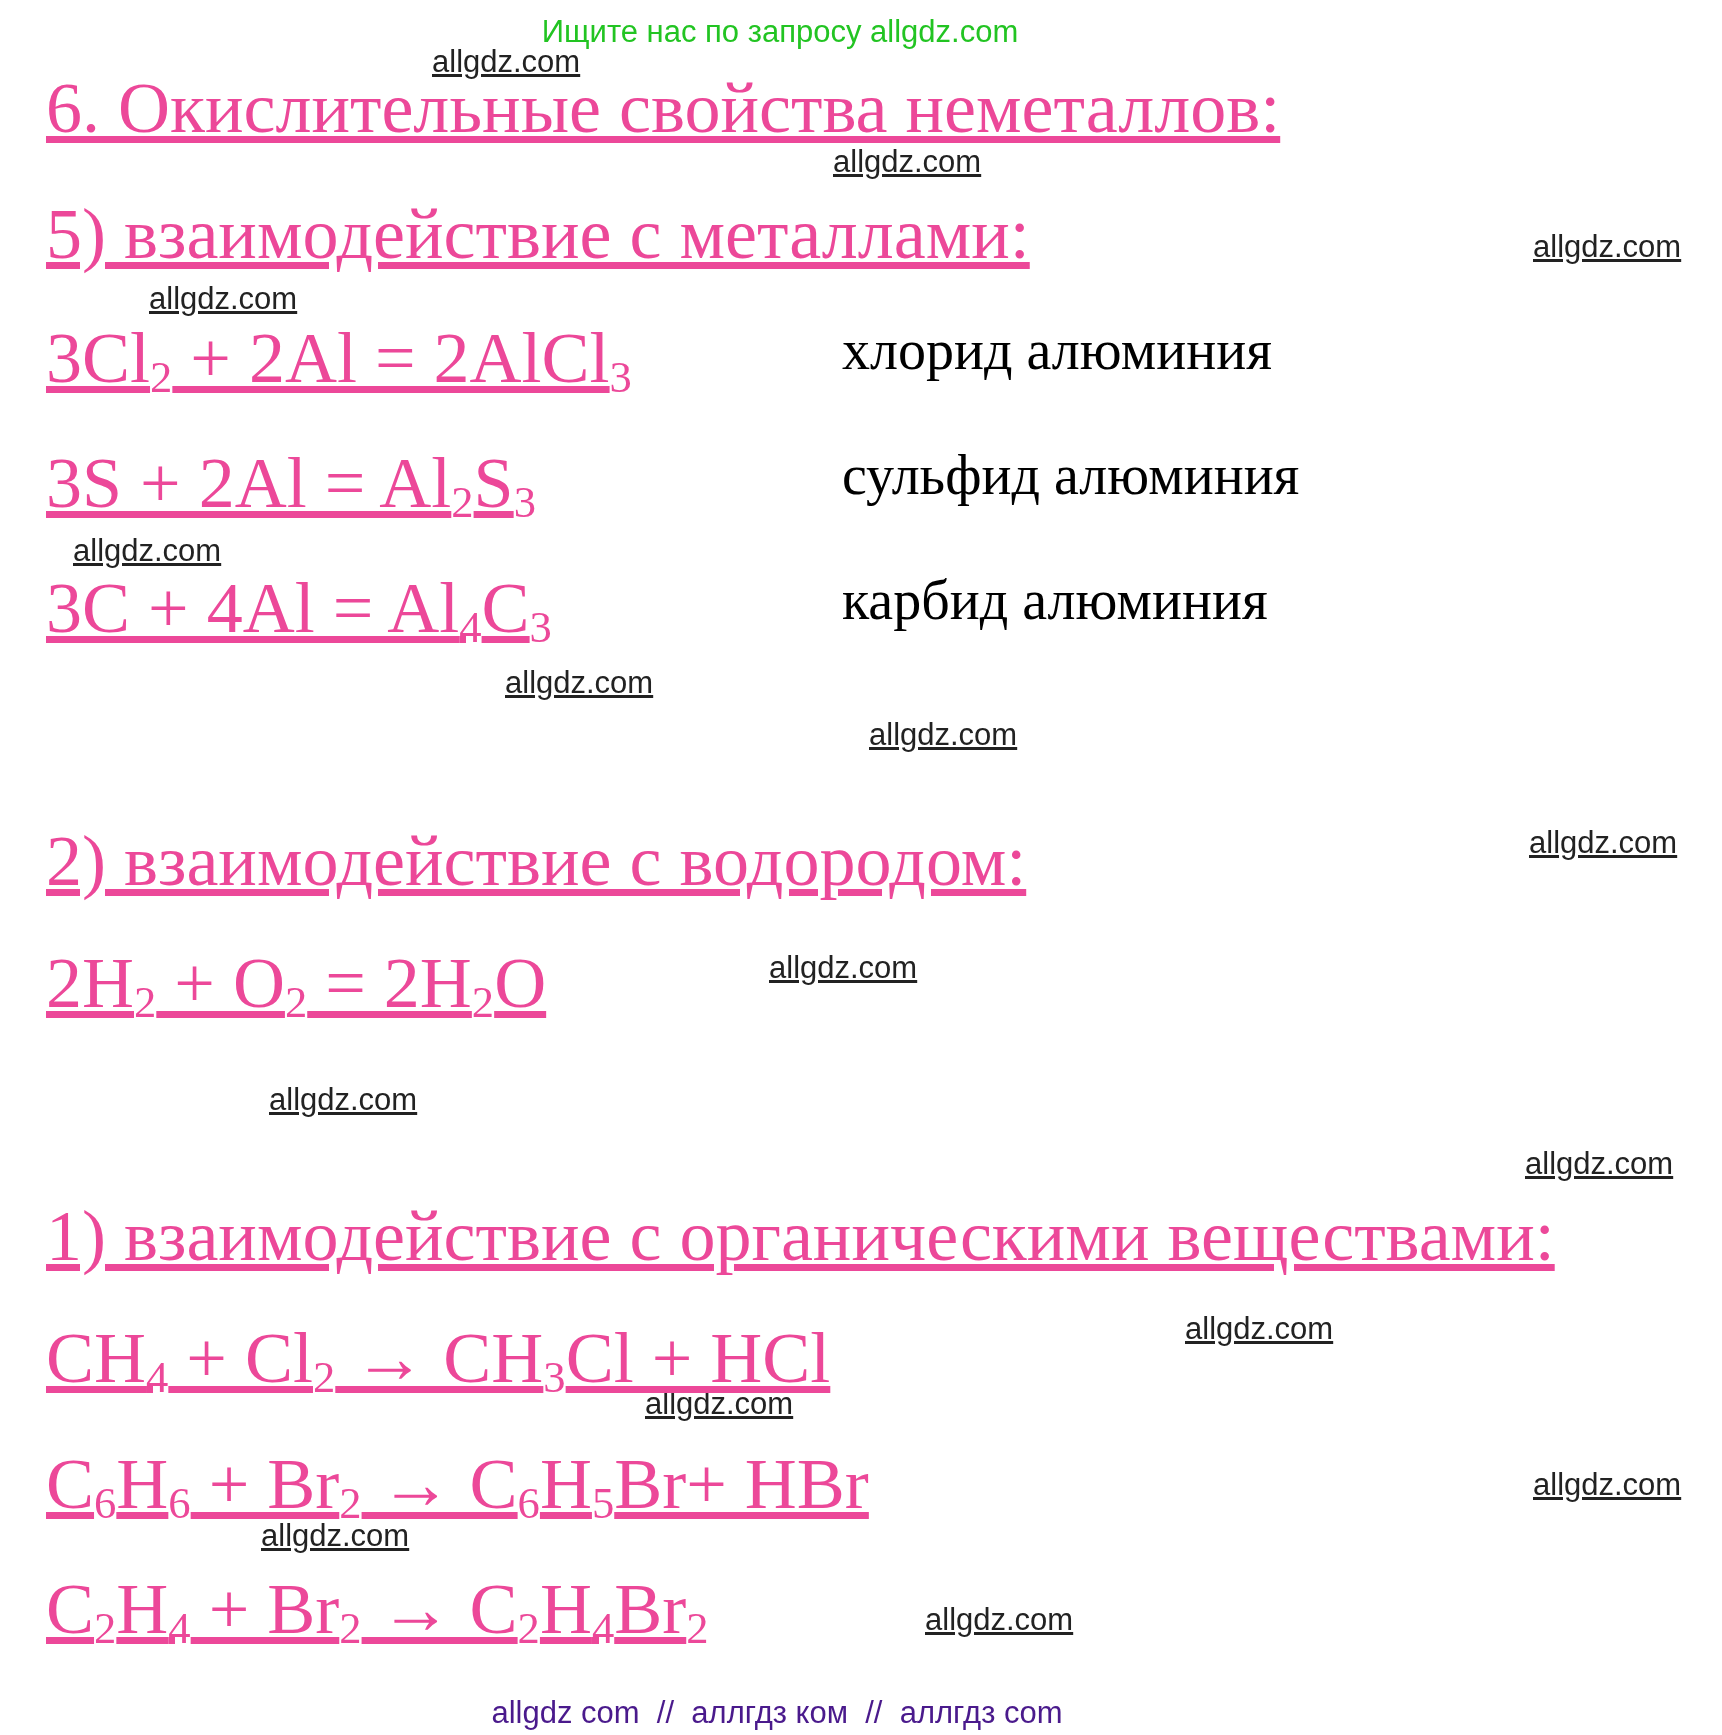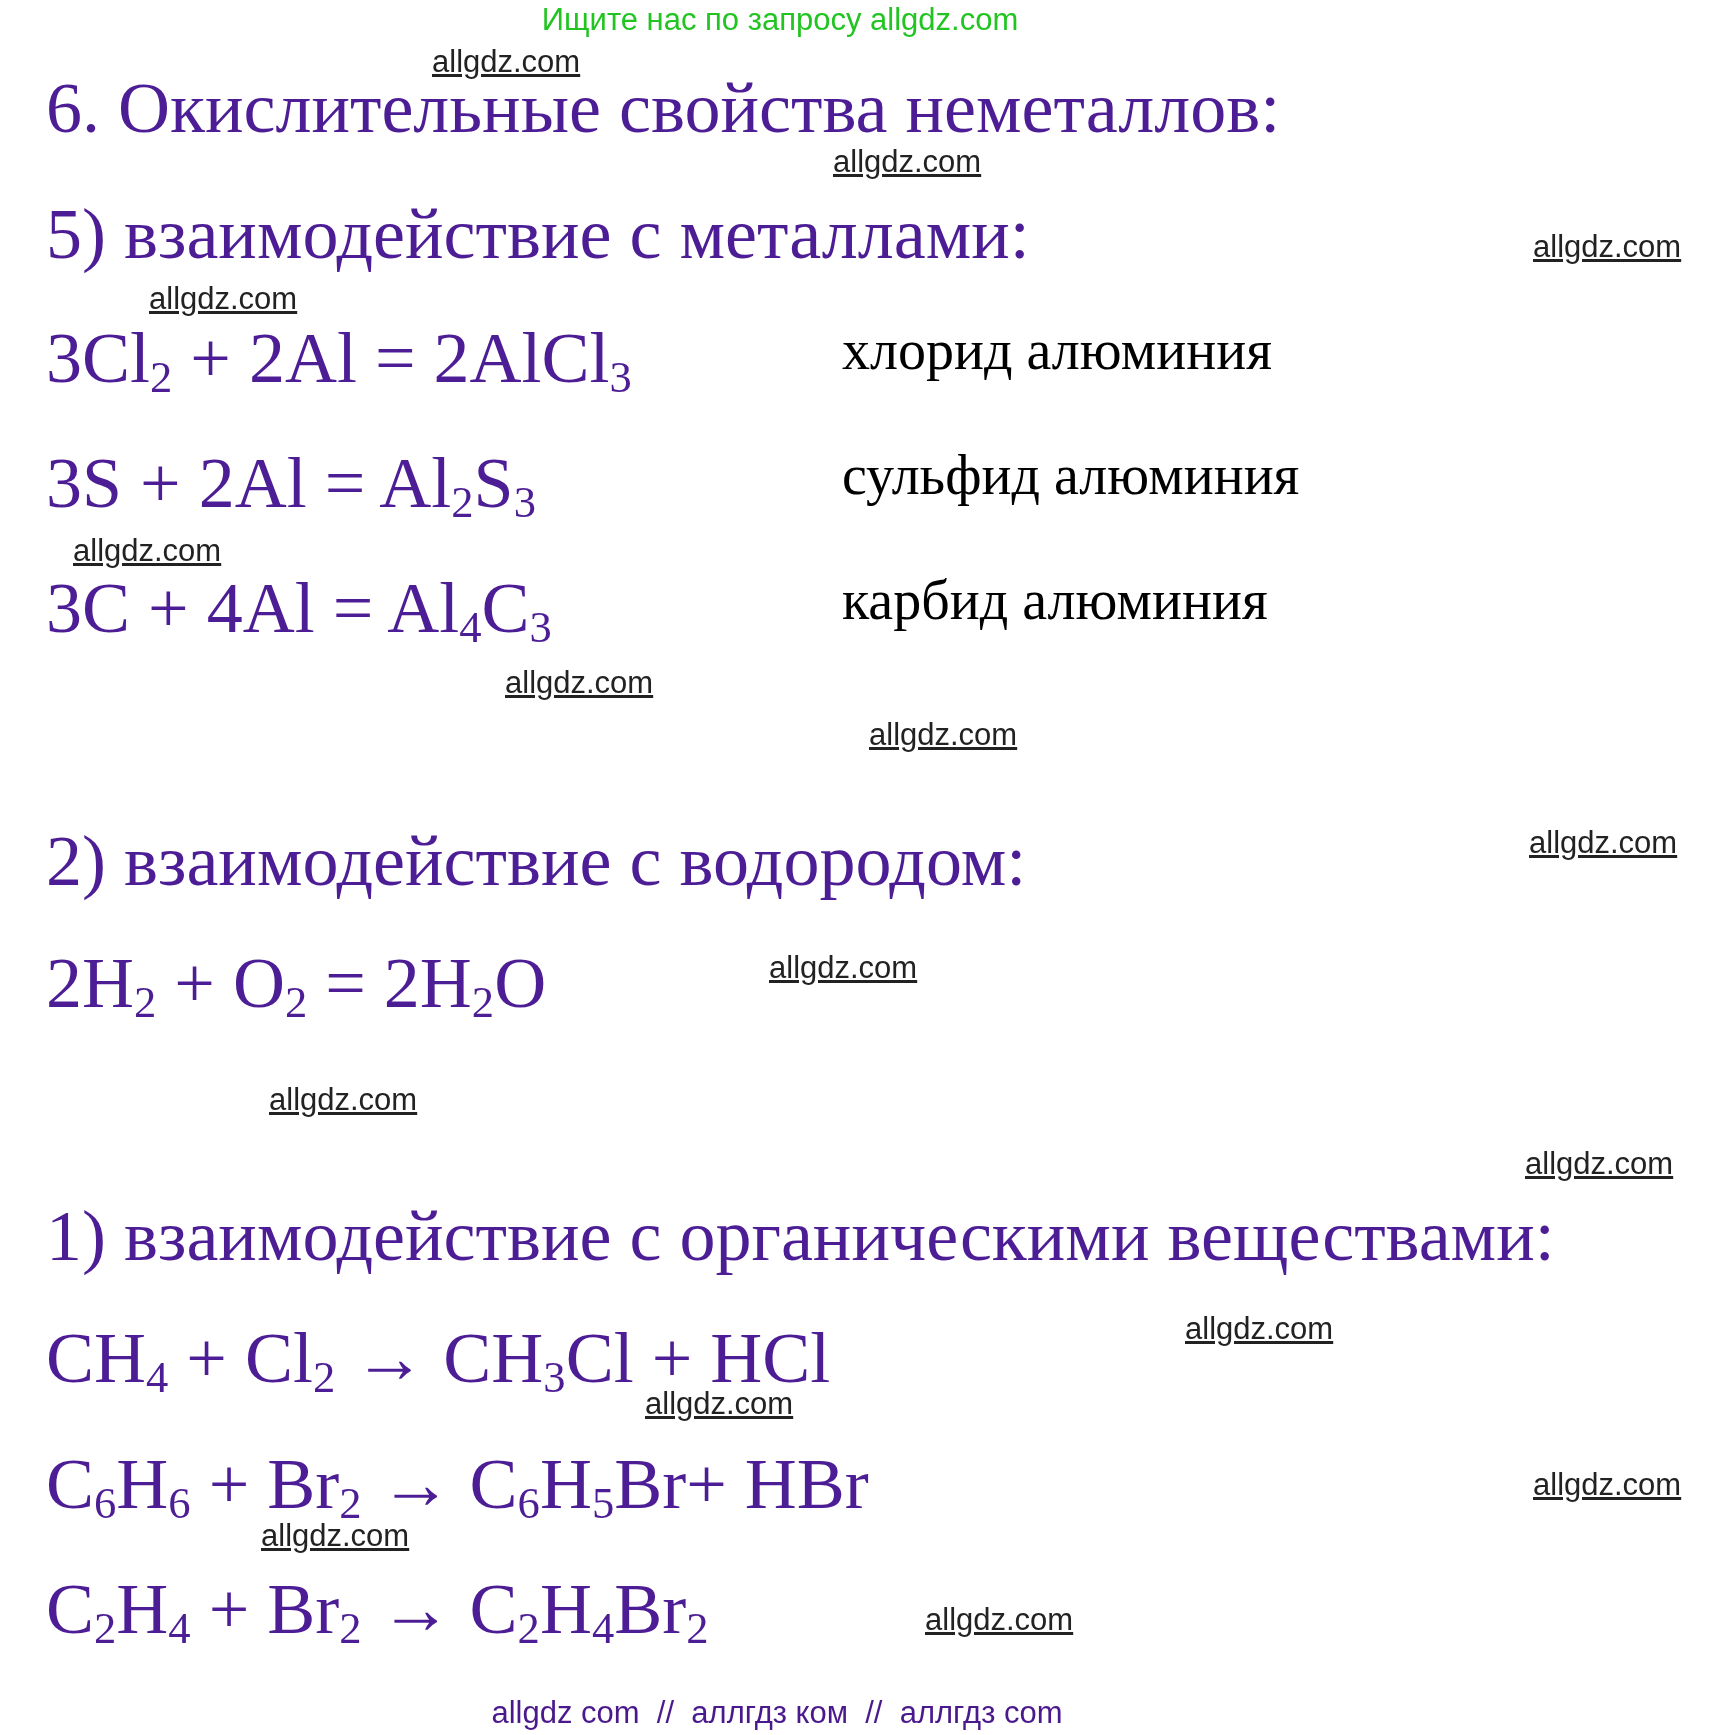--- a/index.html
+++ b/index.html
@@ -1,20 +1,20 @@
 <!DOCTYPE html>
 <html><head>
 <meta charset="utf-8">
 <style>
   html,body{margin:0;padding:0;background:#fff;}
   body{width:1722px;height:1735px;position:relative;overflow:hidden;}
   .wm{position:absolute;font-family:"Liberation Sans",sans-serif;font-size:31px;color:#222;white-space:nowrap;text-decoration:underline;}
-  .top{position:absolute;top:2px;left:0;width:1560px;text-align:center;font-family:"Liberation Sans",sans-serif;font-size:31px;color:#22c422;}
+  .top{position:absolute;top:14px;left:0;width:1560px;text-align:center;font-family:"Liberation Sans",sans-serif;font-size:31px;color:#22c422;}
   .bottom{position:absolute;top:1695px;left:0;width:1554px;text-align:center;font-family:"Liberation Sans",sans-serif;font-size:31px;color:#4a1a8c;white-space:pre;}
-  .line{position:absolute;left:46px;font-family:"Liberation Serif",serif;font-size:72px;color:#4c1d95;white-space:nowrap;line-height:1;}
+  .line{position:absolute;left:46px;font-family:"Liberation Serif",serif;font-size:72px;color:#ec4899;white-space:nowrap;line-height:1;text-decoration:underline;}
   .name{position:absolute;left:842px;font-family:"Liberation Serif",serif;font-size:56px;color:#000;white-space:nowrap;line-height:1;}
   sub{font-size:0.62em;vertical-align:-0.22em;line-height:0;}
 </style>
 </head>
 <body>
 
 <div class="top">Ищите нас по запросу allgdz.com</div>
 
 <div class="wm" style="left:432px;top:44px">allgdz.com</div>
 <div class="wm" style="left:833px;top:144px">allgdz.com</div>

